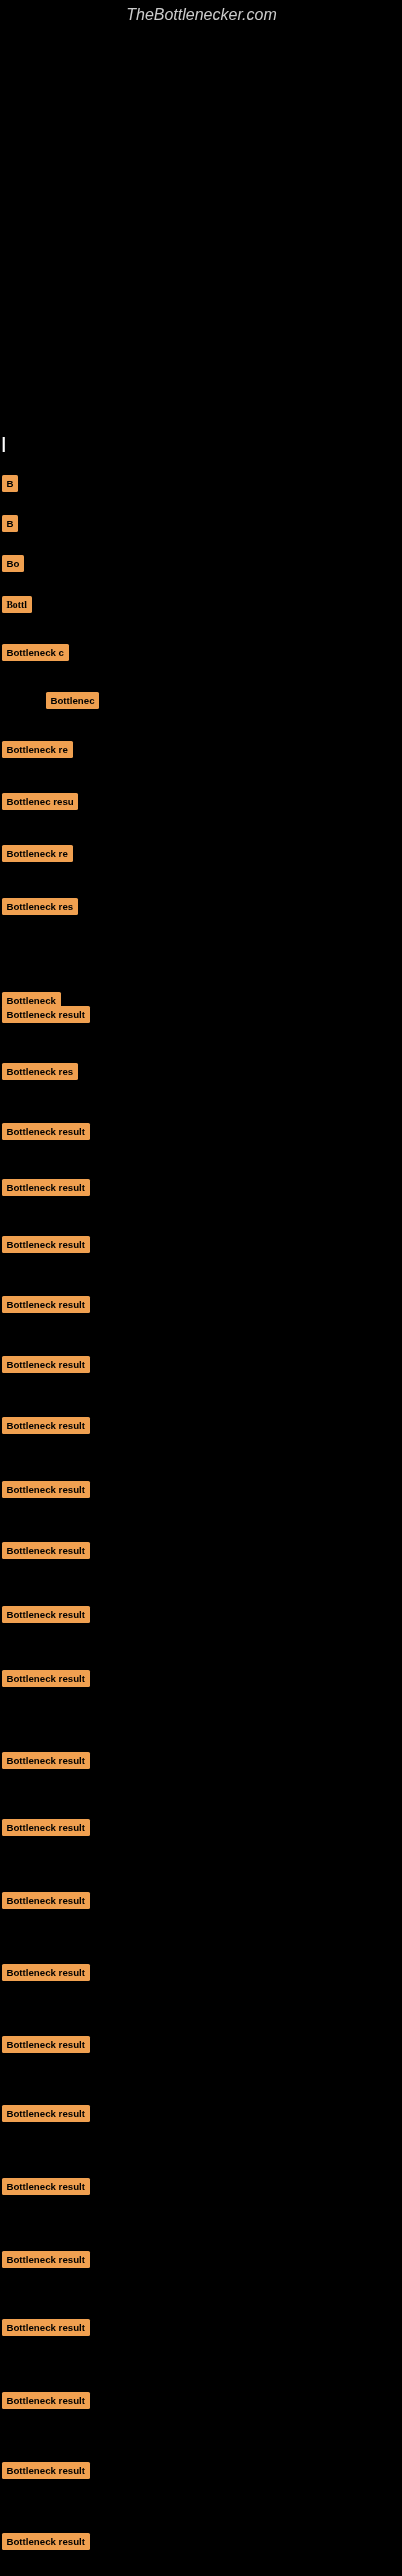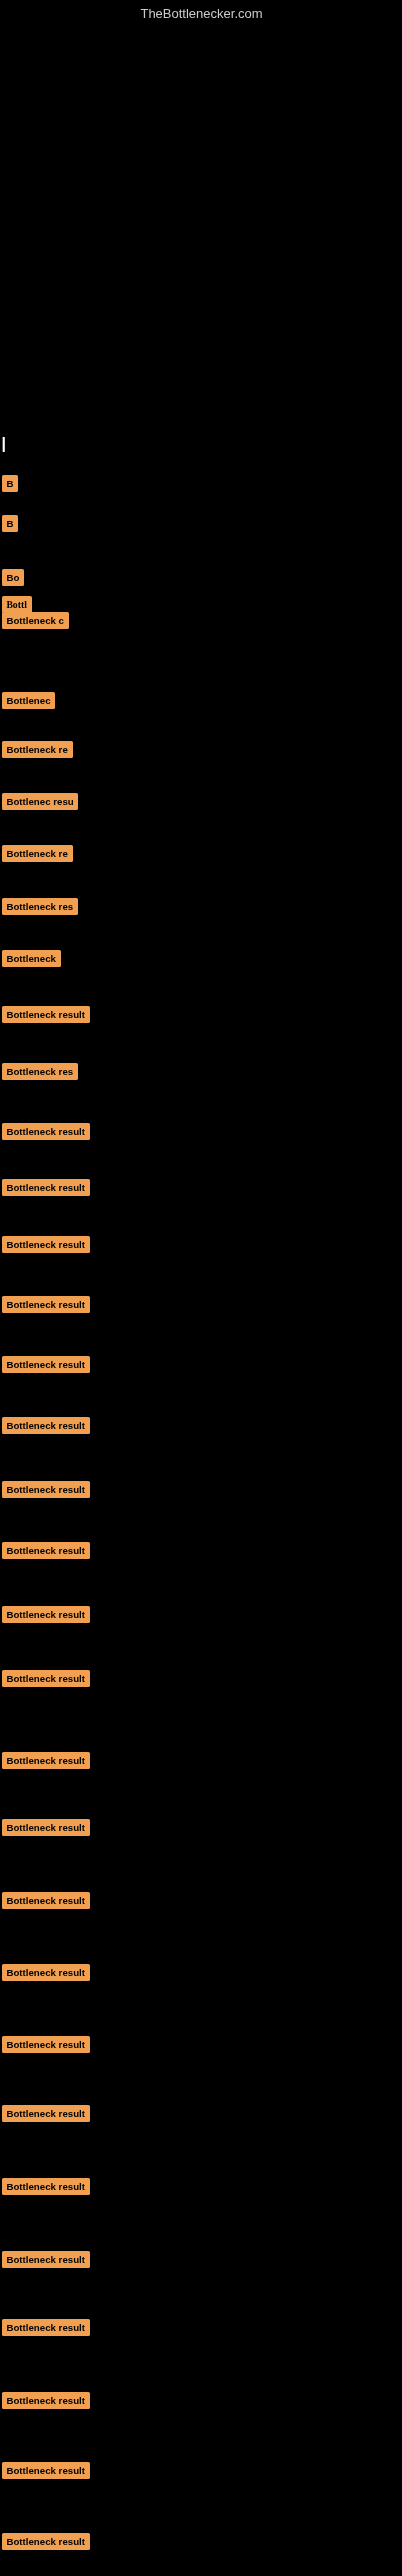--- a/index.html
+++ b/index.html
@@ -10,22 +10,23 @@
       font-family: Arial, sans-serif;
       position: relative;
     }
 
     .site-title {
       position: absolute;
       top: 6.4px;
       left: 50%;
       transform: translateX(-50%);
       color: #cccccc;
-      font-size: 13px;
+      font-size: 16px;
       white-space: nowrap;
+      font-style: italic;
     }
 
     .bottleneck-label {
       position: absolute;
       left: 1.6px;
       background-color: #f0a050;
       color: #000;
       font-size: 9.7px;
       font-weight: bold;
       padding: 3.2px 4.8px;
@@ -45,29 +46,29 @@
 </head>
 <body>
 
 <span class="site-title">TheBottlenecker.com</span>
 
 <span class="cursor-line" style="top: 435px;">|</span>
 
 <div id="labels-container">
     <span class="bottleneck-label" style="top: 475px; max-width: 26px;">B</span>
     <span class="bottleneck-label" style="top: 515px; max-width: 26px;">B</span>
-    <span class="bottleneck-label" style="top: 569px; max-width: 29px;">Bo</span>
+    <span class="bottleneck-label" style="top: 555px; max-width: 29px;">Bo</span>
     <span class="bottleneck-label" style="top: 596px; max-width: 48px; font-family: Liberation Serif, serif;">Bottl</span>
-    <span class="bottleneck-label" style="top: 612px; max-width: 93px; text-align: right;">Bottleneck c</span>
-    <span class="bottleneck-label" style="top: 692px; max-width: 74px;">Bottlenec</span>
+    <span class="bottleneck-label" style="top: 644px; max-width: 93px; text-align: right;">Bottleneck c</span>
+    <span class="bottleneck-label" style="top: 692px; max-width: 74px; margin-left: 44px;">Bottlenec</span>
     <span class="bottleneck-label" style="top: 741px; max-width: 98px;">Bottleneck re</span>
     <span class="bottleneck-label" style="top: 793px; max-width: 117px;">Bottlenec resu</span>
     <span class="bottleneck-label" style="top: 845px; max-width: 98px;">Bottleneck re</span>
     <span class="bottleneck-label" style="top: 898px; max-width: 106px;">Bottleneck res</span>
-    <span class="bottleneck-label" style="top: 950px; max-width: 79px;">Bottleneck</span>
+    <span class="bottleneck-label" style="top: 992px; max-width: 79px;">Bottleneck</span>
     <span class="bottleneck-label" style="top: 1006px; max-width: 127px;">Bottleneck result</span>
     <span class="bottleneck-label" style="top: 1063px; max-width: 106px;">Bottleneck res</span>
     <span class="bottleneck-label" style="top: 1123px; max-width: 127px;">Bottleneck result</span>
     <span class="bottleneck-label" style="top: 1179px; max-width: 127px;">Bottleneck result</span>
     <span class="bottleneck-label" style="top: 1236px; max-width: 127px;">Bottleneck result</span>
     <span class="bottleneck-label" style="top: 1296px; max-width: 127px;">Bottleneck result</span>
     <span class="bottleneck-label" style="top: 1356px; max-width: 127px;">Bottleneck result</span>
     <span class="bottleneck-label" style="top: 1417px; max-width: 127px;">Bottleneck result</span>
     <span class="bottleneck-label" style="top: 1481px; max-width: 127px;">Bottleneck result</span>
     <span class="bottleneck-label" style="top: 1542px; max-width: 127px;">Bottleneck result</span>

